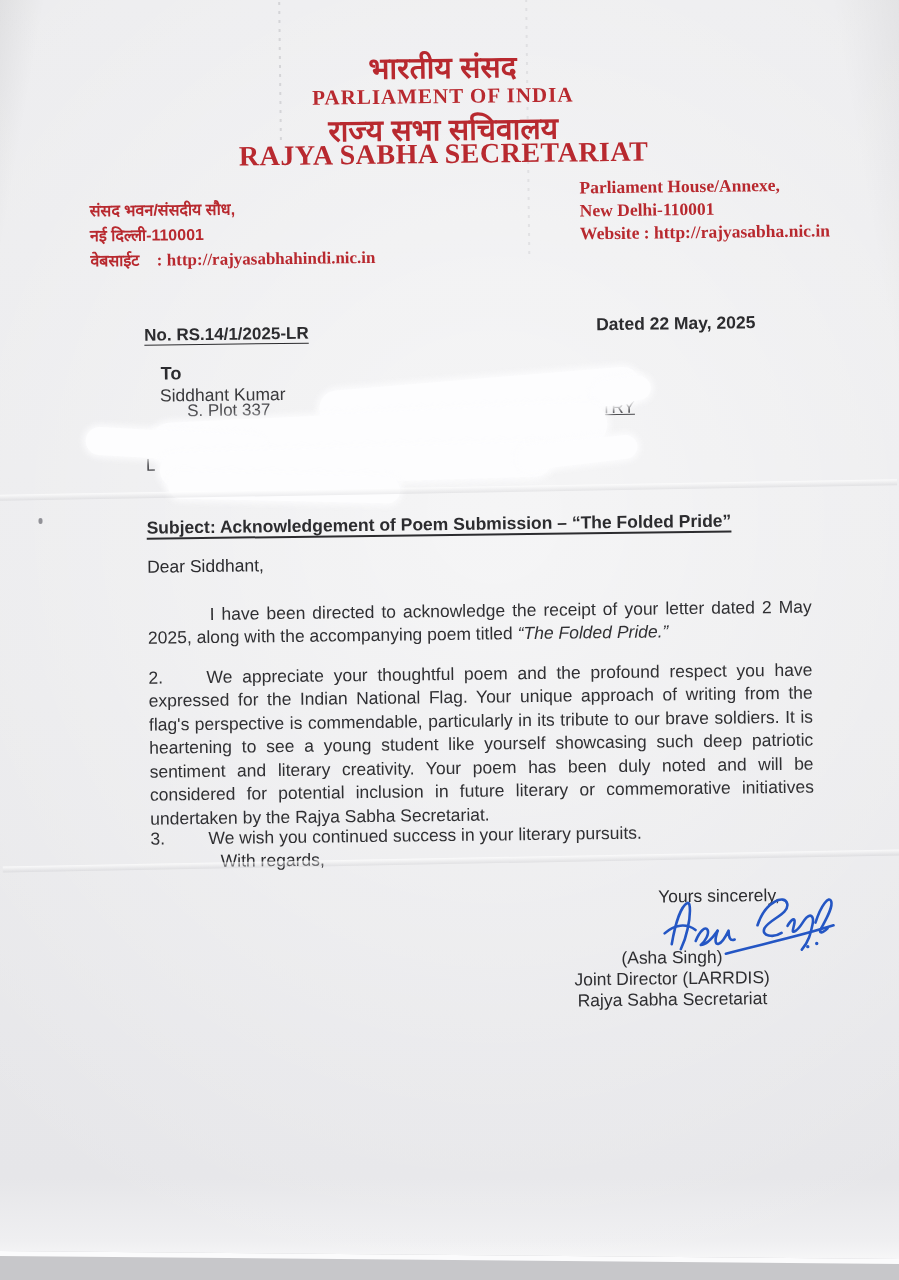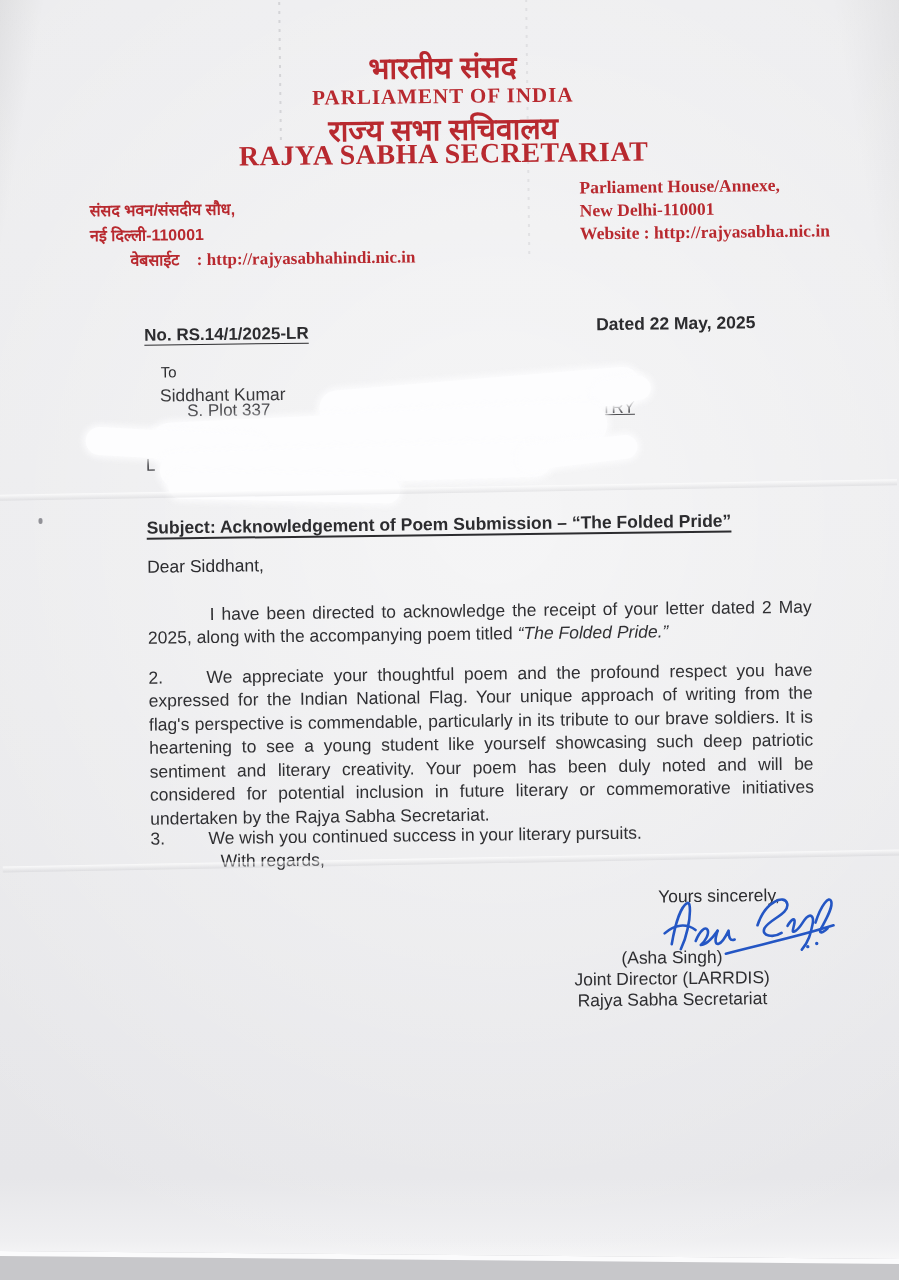--- a/index.html
+++ b/index.html
@@ -25,27 +25,27 @@
   
   .red{color:#b8292f;}
   .serif{font-family:"Liberation Serif","DejaVu Serif",serif;}
   .lh-center{left:0;right:0;text-align:center;}
   .lh-hindi1{top:46px;font-size:30px;font-weight:bold;}
   .lh-eng1{top:84px;font-size:21px;font-weight:bold;letter-spacing:1px;}
   .lh-hindi2{top:108px;font-size:30px;font-weight:bold;}
   .lh-eng2{top:138px;font-size:28px;font-weight:bold;letter-spacing:0.5px;}
   .addr-left{left:95px;top:194px;font-size:16px;font-weight:bold;line-height:25px;}
   .addr-left .url{font-family:"Liberation Serif","DejaVu Serif",serif;font-size:17px;}
-  .addr-left .weblabel{display:inline-block;min-width:62px;margin-left:40px;}
+  .addr-left .weblabel{display:inline-block;min-width:62px;}
   .addr-right{left:585px;top:178px;font-size:17.5px;font-weight:bold;line-height:23px;}
   
   .refno{left:148px;top:322px;font-size:17px;font-weight:bold;text-decoration:underline;text-underline-offset:4px;}
   .dateline{left:600px;top:316px;font-size:17.5px;font-weight:bold;}
   
-  .to-label{left:164px;top:360px;font-size:15px;font-weight:normal;}
+  .to-label{left:164px;top:360px;font-size:18px;font-weight:bold;}
   .to-name{left:163px;top:382px;font-size:17.5px;color:#3a3a3d;}
   .fragment{font-size:17px;color:#4a4a4e;}
   .frag1{left:190px;top:398px;}
   .frag2{left:604px;top:400px;text-decoration:underline;}
   .frag3{left:148px;top:452px;}
   .blob{position:absolute;background:#fdfdfe;border-radius:18px;box-shadow:0 0 6px 3px rgba(253,253,254,0.85);}
   .blobA{left:322px;top:379px;width:322px;height:38px;transform:rotate(-4deg);}
   .blobA2{left:596px;top:381px;width:58px;height:24px;transform:rotate(-9deg);border-radius:12px;}
   .blobB{left:152px;top:412px;width:458px;height:42px;transform:rotate(-2deg);border-radius:22px;}
   .blobB2{left:88px;top:428px;width:180px;height:28px;transform:rotate(4deg);border-radius:14px;}

